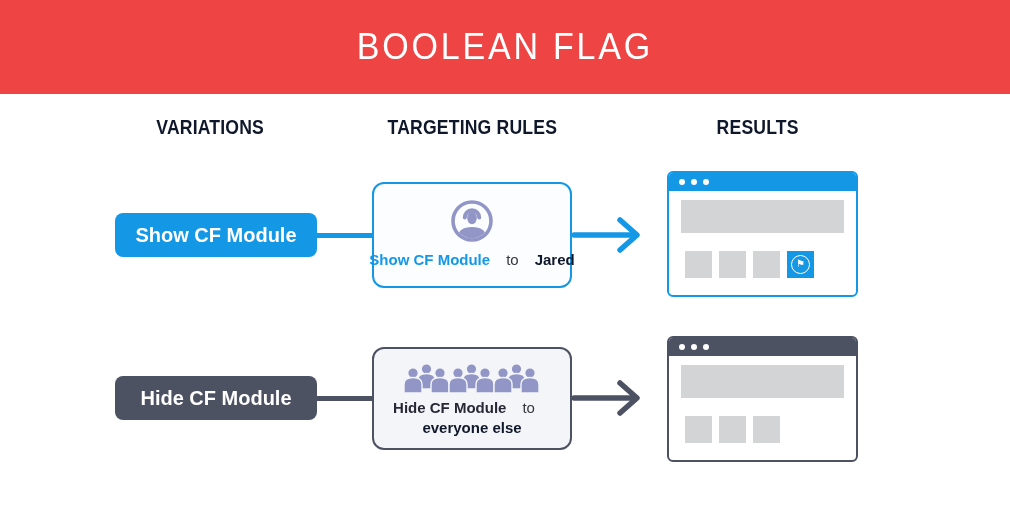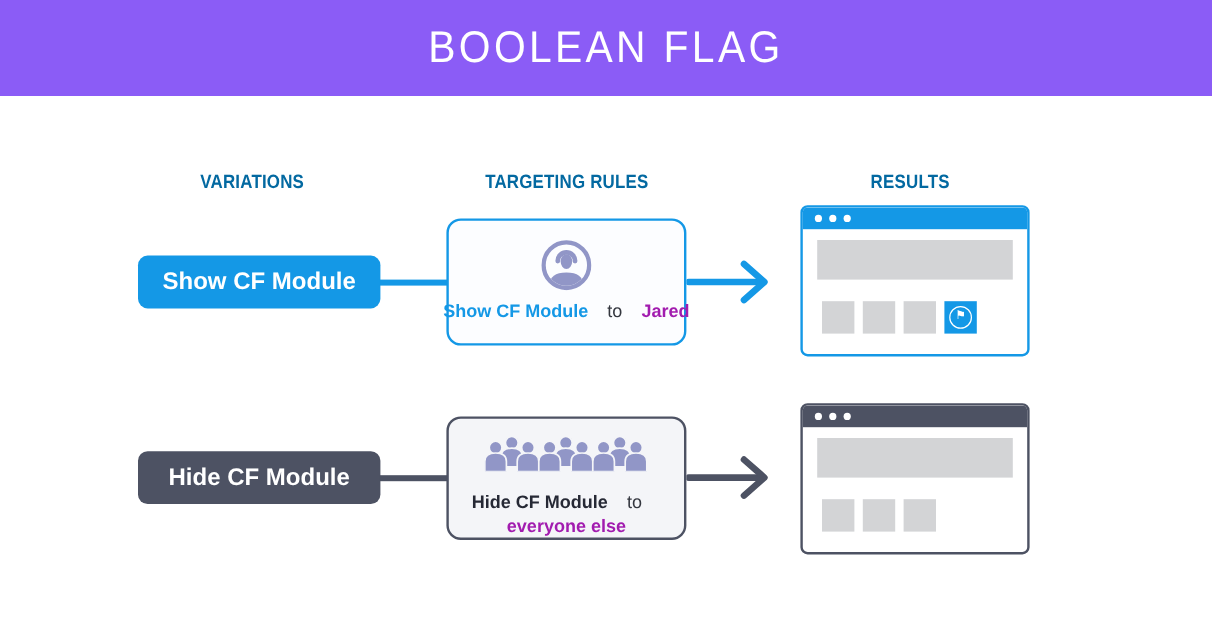--- a/index.html
+++ b/index.html
@@ -1,27 +1,27 @@
 <!DOCTYPE html>
 <html><head>
 <meta charset="utf-8">
 <style>
   * { margin:0; padding:0; box-sizing:border-box; }
   body { background:#ffffff; font-family:"Liberation Sans", sans-serif; }
   .canvas { position:relative; width:1010px; height:524px; background:#ffffff; overflow:hidden; }
 
   
-  .banner { position:absolute; left:0; top:0; width:1010px; height:80px; background:#8b5cf6;
+  .banner { position:absolute; left:0; top:0; width:1010px; height:94px; background:#ef4444;
             display:flex; align-items:center; justify-content:center; }
   .banner .title { display:inline-block; color:#ffffff; font-size:37px; font-weight:400;
                    letter-spacing:3px; transform:scaleX(0.92); white-space:nowrap; }
 
   
-  .col-label { position:absolute; top:144px; width:220px; text-align:center;
-               font-size:16px; font-weight:700; color:#0369a1; }
+  .col-label { position:absolute; top:116px; width:220px; text-align:center;
+               font-size:20px; font-weight:700; color:#0f172a; }
   .col-label span { display:inline-block; transform:scaleX(0.88); letter-spacing:0.2px; white-space:nowrap; }
   .col-variations { left:100px; }
   .col-targeting  { left:362px; }
   .col-results    { left:648px; }
 
   
   .pill { position:absolute; left:115px; width:202px; height:44px; border-radius:8px;
           display:flex; align-items:center; justify-content:center;
           color:#ffffff; font-size:20px; font-weight:700; white-space:nowrap; }
   .pill-show { top:213px; background:#1498e6; }
@@ -29,29 +29,29 @@
 
   
   .connector { position:absolute; left:316px; width:57px; height:5px; }
   .connector-show { top:233px; background:#1498e6; }
   .connector-hide { top:396px; background:#4d5263; }
 
   
   .rule-card { position:absolute; left:372px; width:200px; border-radius:12px;
                display:flex; flex-direction:column; align-items:center; }
   .rule-card-show { top:182px; height:106px; background:#fcfdff; border:2px solid #1498e6; }
-  .rule-card-hide { top:347px; height:103px; background:#f4f5f8; border:2px solid #4d5263;gap:11px; }
+  .rule-card-hide { top:347px; height:103px; background:#f4f5f8; border:2px solid #4d5263; }
   .user-icon-wrap  { margin-top:16px; line-height:0; }
   .crowd-icon-wrap { margin-top:14px; line-height:0; }
   .rule-text { margin-top:8px; font-size:15px; color:#262935; text-align:center; line-height:20px; white-space:nowrap; }
   .rule-card-hide .rule-text { margin-top:5px; }
   .flag-name-blue { color:#1498e6; font-weight:700; }
   .flag-name-dark { color:#262935; font-weight:700; }
   .mid { margin:0 16px; color:#34373f; }
-  .audience { font-weight:700; color:#a21caf; }
+  .audience { font-weight:700; color:#0f172a; }
 
   
   .arrow { position:absolute; left:572px; }
   .arrow-show { top:213px; }
   .arrow-hide { top:376px; }
 
   
   .browser { position:absolute; left:667px; width:191px; height:126px; border-radius:6px;
              overflow:hidden; background:#ffffff; }
   .browser-show { top:171px; border:2px solid #1498e6; }

